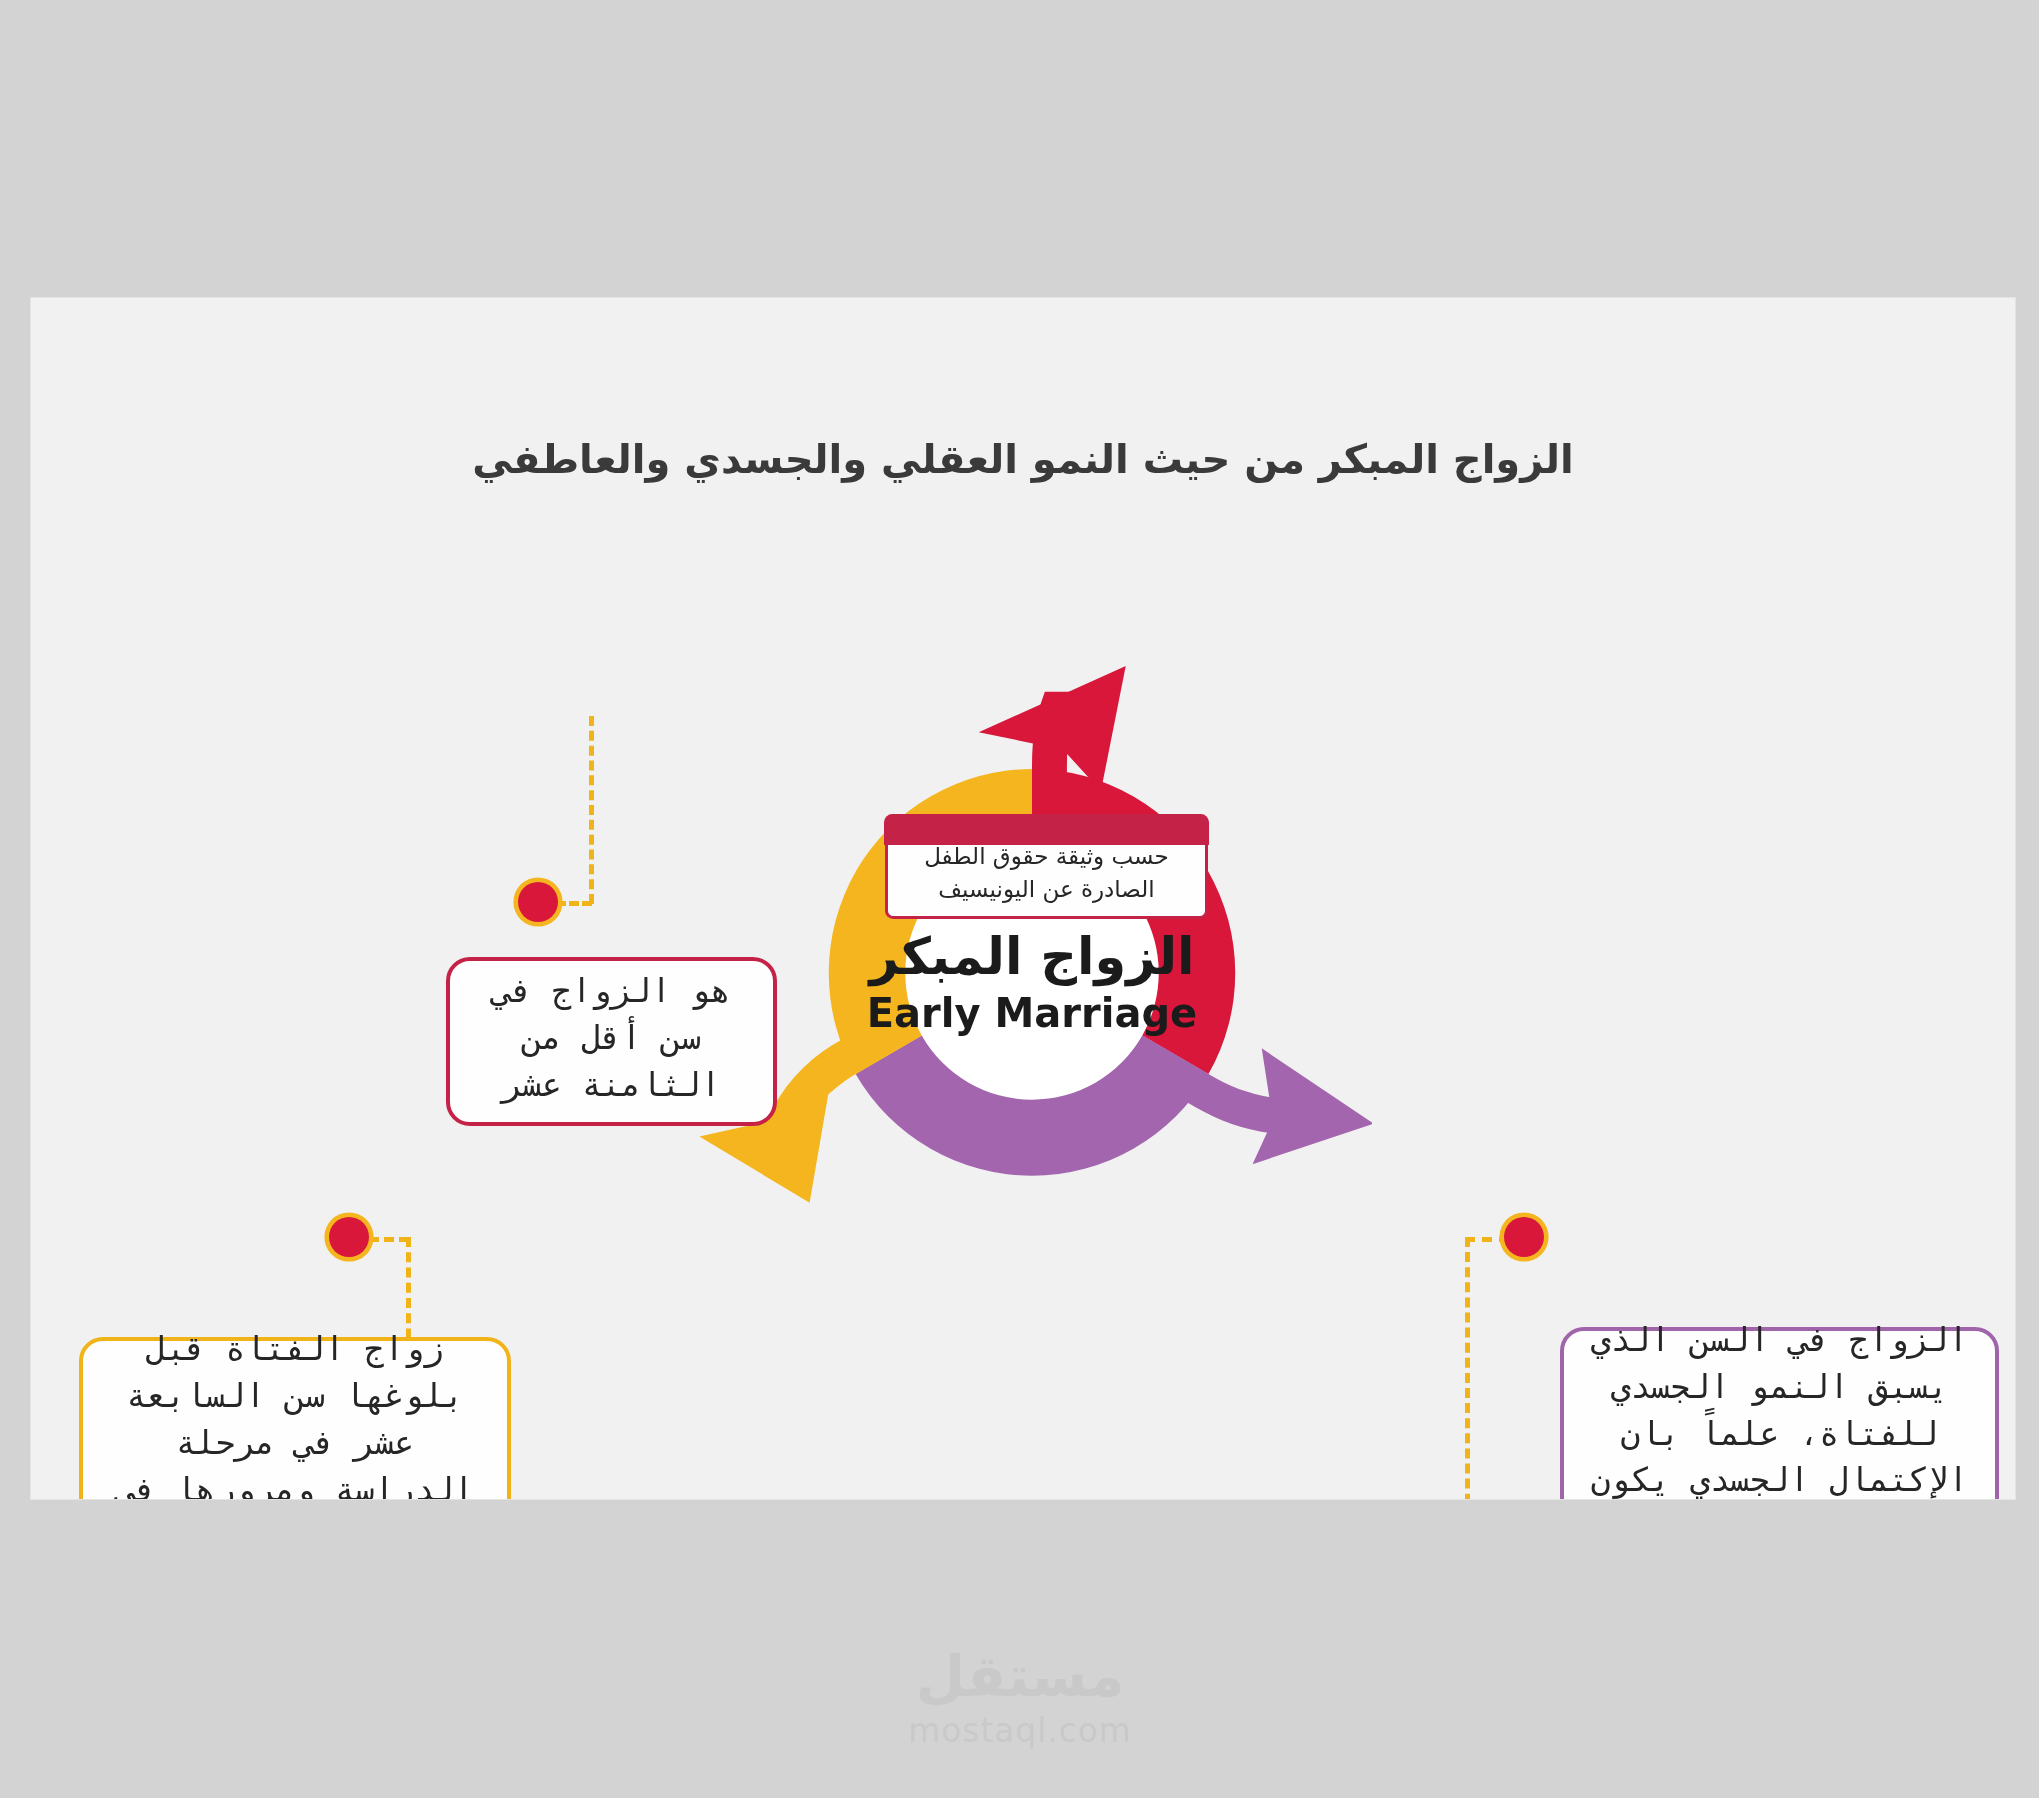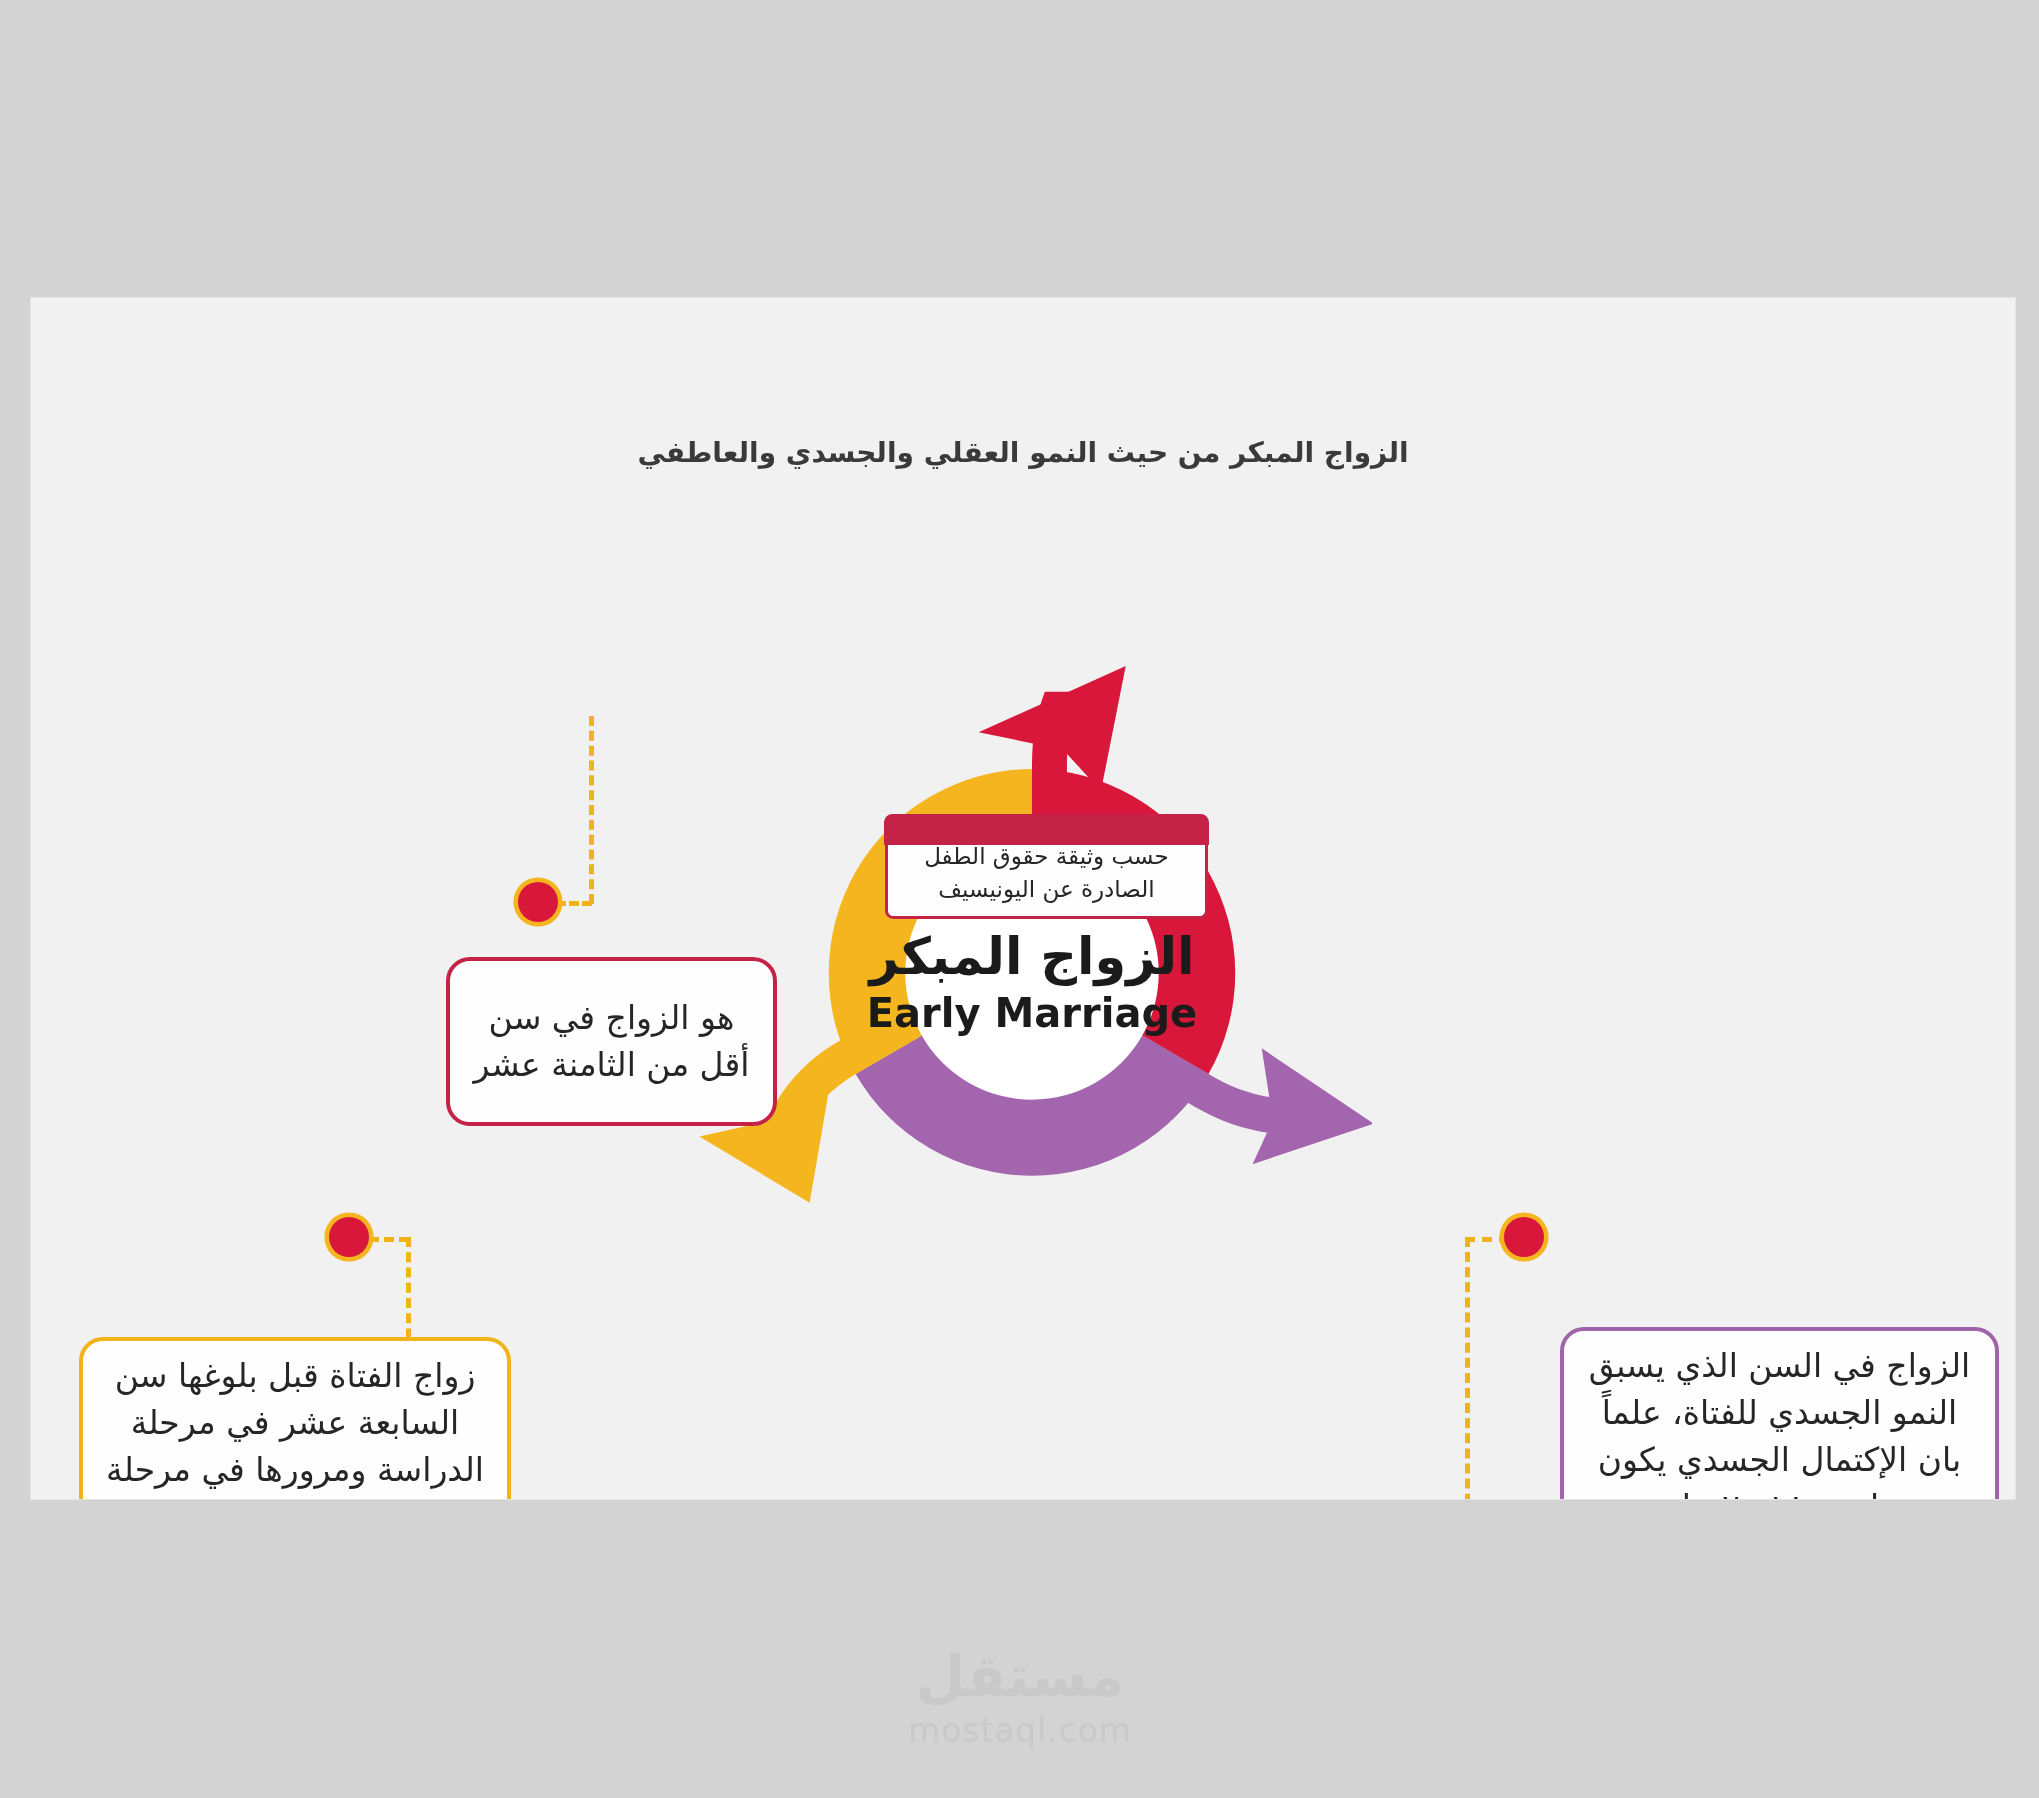--- a/index.html
+++ b/index.html
@@ -17,21 +17,21 @@
     background:#f1f1f1;
     box-shadow:0 0 0 0.9px #e6e6e6;
     overflow:hidden;
   }
   
   #page-title{
     position:absolute;
     left:0; right:0;
     top:138px;
     text-align:center;
-    font-size:28px;
+    font-size:40px;
     font-weight:bold;
     color:#3a3a3a;
     letter-spacing:0px;
     white-space:nowrap;
     direction:rtl;
   }
   
   #wheel{
     position:absolute;
     left:661px; top:335px;
@@ -66,20 +66,21 @@
     direction:rtl;
     color:#262626;
     line-height:1.42;
   }
   
   .box.outline{
     border-width:4.6px;
     border-style:solid;
     border-radius:24px;
     padding:16.5px 20px;
+    font-family:Liberation Mono, monospace;
   }
   
   .box.tophat{
     border-width:3.7px;
     border-style:solid;
     border-radius:8.3px;
     padding:13px 14.7px;
   }
   .box.tophat::before{
     content:"";

